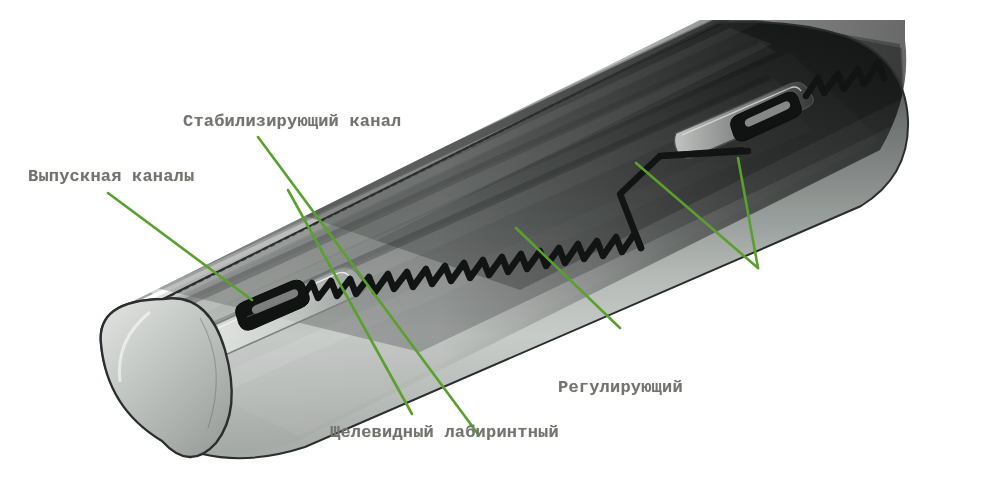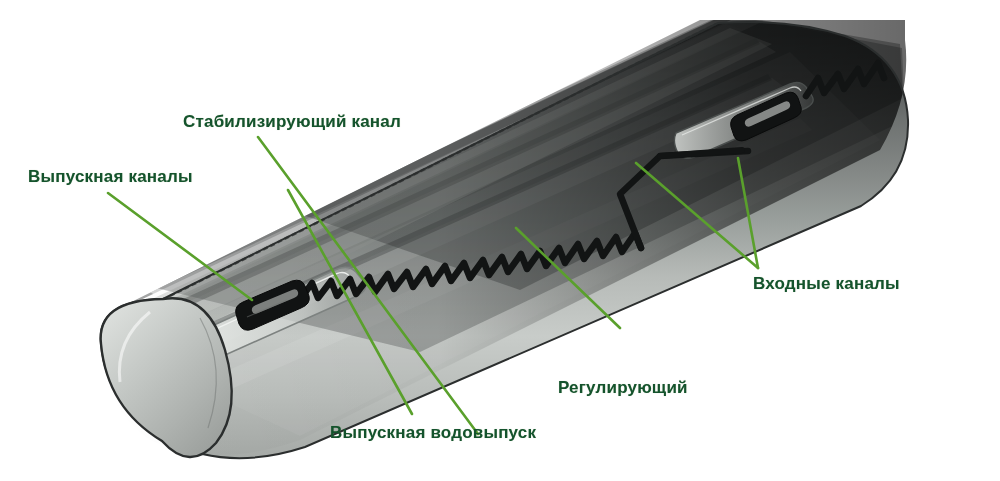--- a/index.html
+++ b/index.html
@@ -20,25 +20,25 @@
   #diagram {
     position: absolute;
     left: 0;
     top: 0;
     width: 1000px;
     height: 481px;
     display: block;
   }
   .anno-label {
     position: absolute;
-    font-family: Liberation Sans, sans-serif;
+    font-family: Liberation Mono, monospace;
     font-weight: bold;
     font-size: 17px;
     line-height: 21px;
-    color: #14532d;
+    color: #737373;
     white-space: pre;
     letter-spacing: 0.2px;
     text-shadow: 0 0 1px rgba(110,140,70,0.35);
   }
   .anno-outlet   { left: 28px;  top: 166px; }
   .anno-stab     { left: 183px; top: 111px; }
   .anno-inlet    { left: 753px; top: 273px; }
   .anno-lab      { left: 558px; top: 335px; }
   .anno-slot     { left: 330px; top: 422px; }
 </style>
@@ -265,21 +265,20 @@
       <line x1="620" y1="328" x2="516" y2="228"></line>
       <line x1="758" y1="268" x2="636" y2="163"></line>
       <line x1="758" y1="268" x2="738" y2="158"></line>
     </g>
   </svg>
 
   <div class="anno-label anno-outlet">Выпускная каналы</div>
 
   <div class="anno-label anno-stab">Стабилизирующий канал</div>
 
-  <div class="anno-label anno-inlet">Входные каналы</div>
 
   <div class="anno-label anno-lab">
     <div>Регулирующий</div>
   </div>
 
-  <div class="anno-label anno-slot">Выпускная водовыпуск</div>
+  <div class="anno-label anno-slot">Щелевидный лабиринтный</div>
 
 </div>
 
 </body></html>

